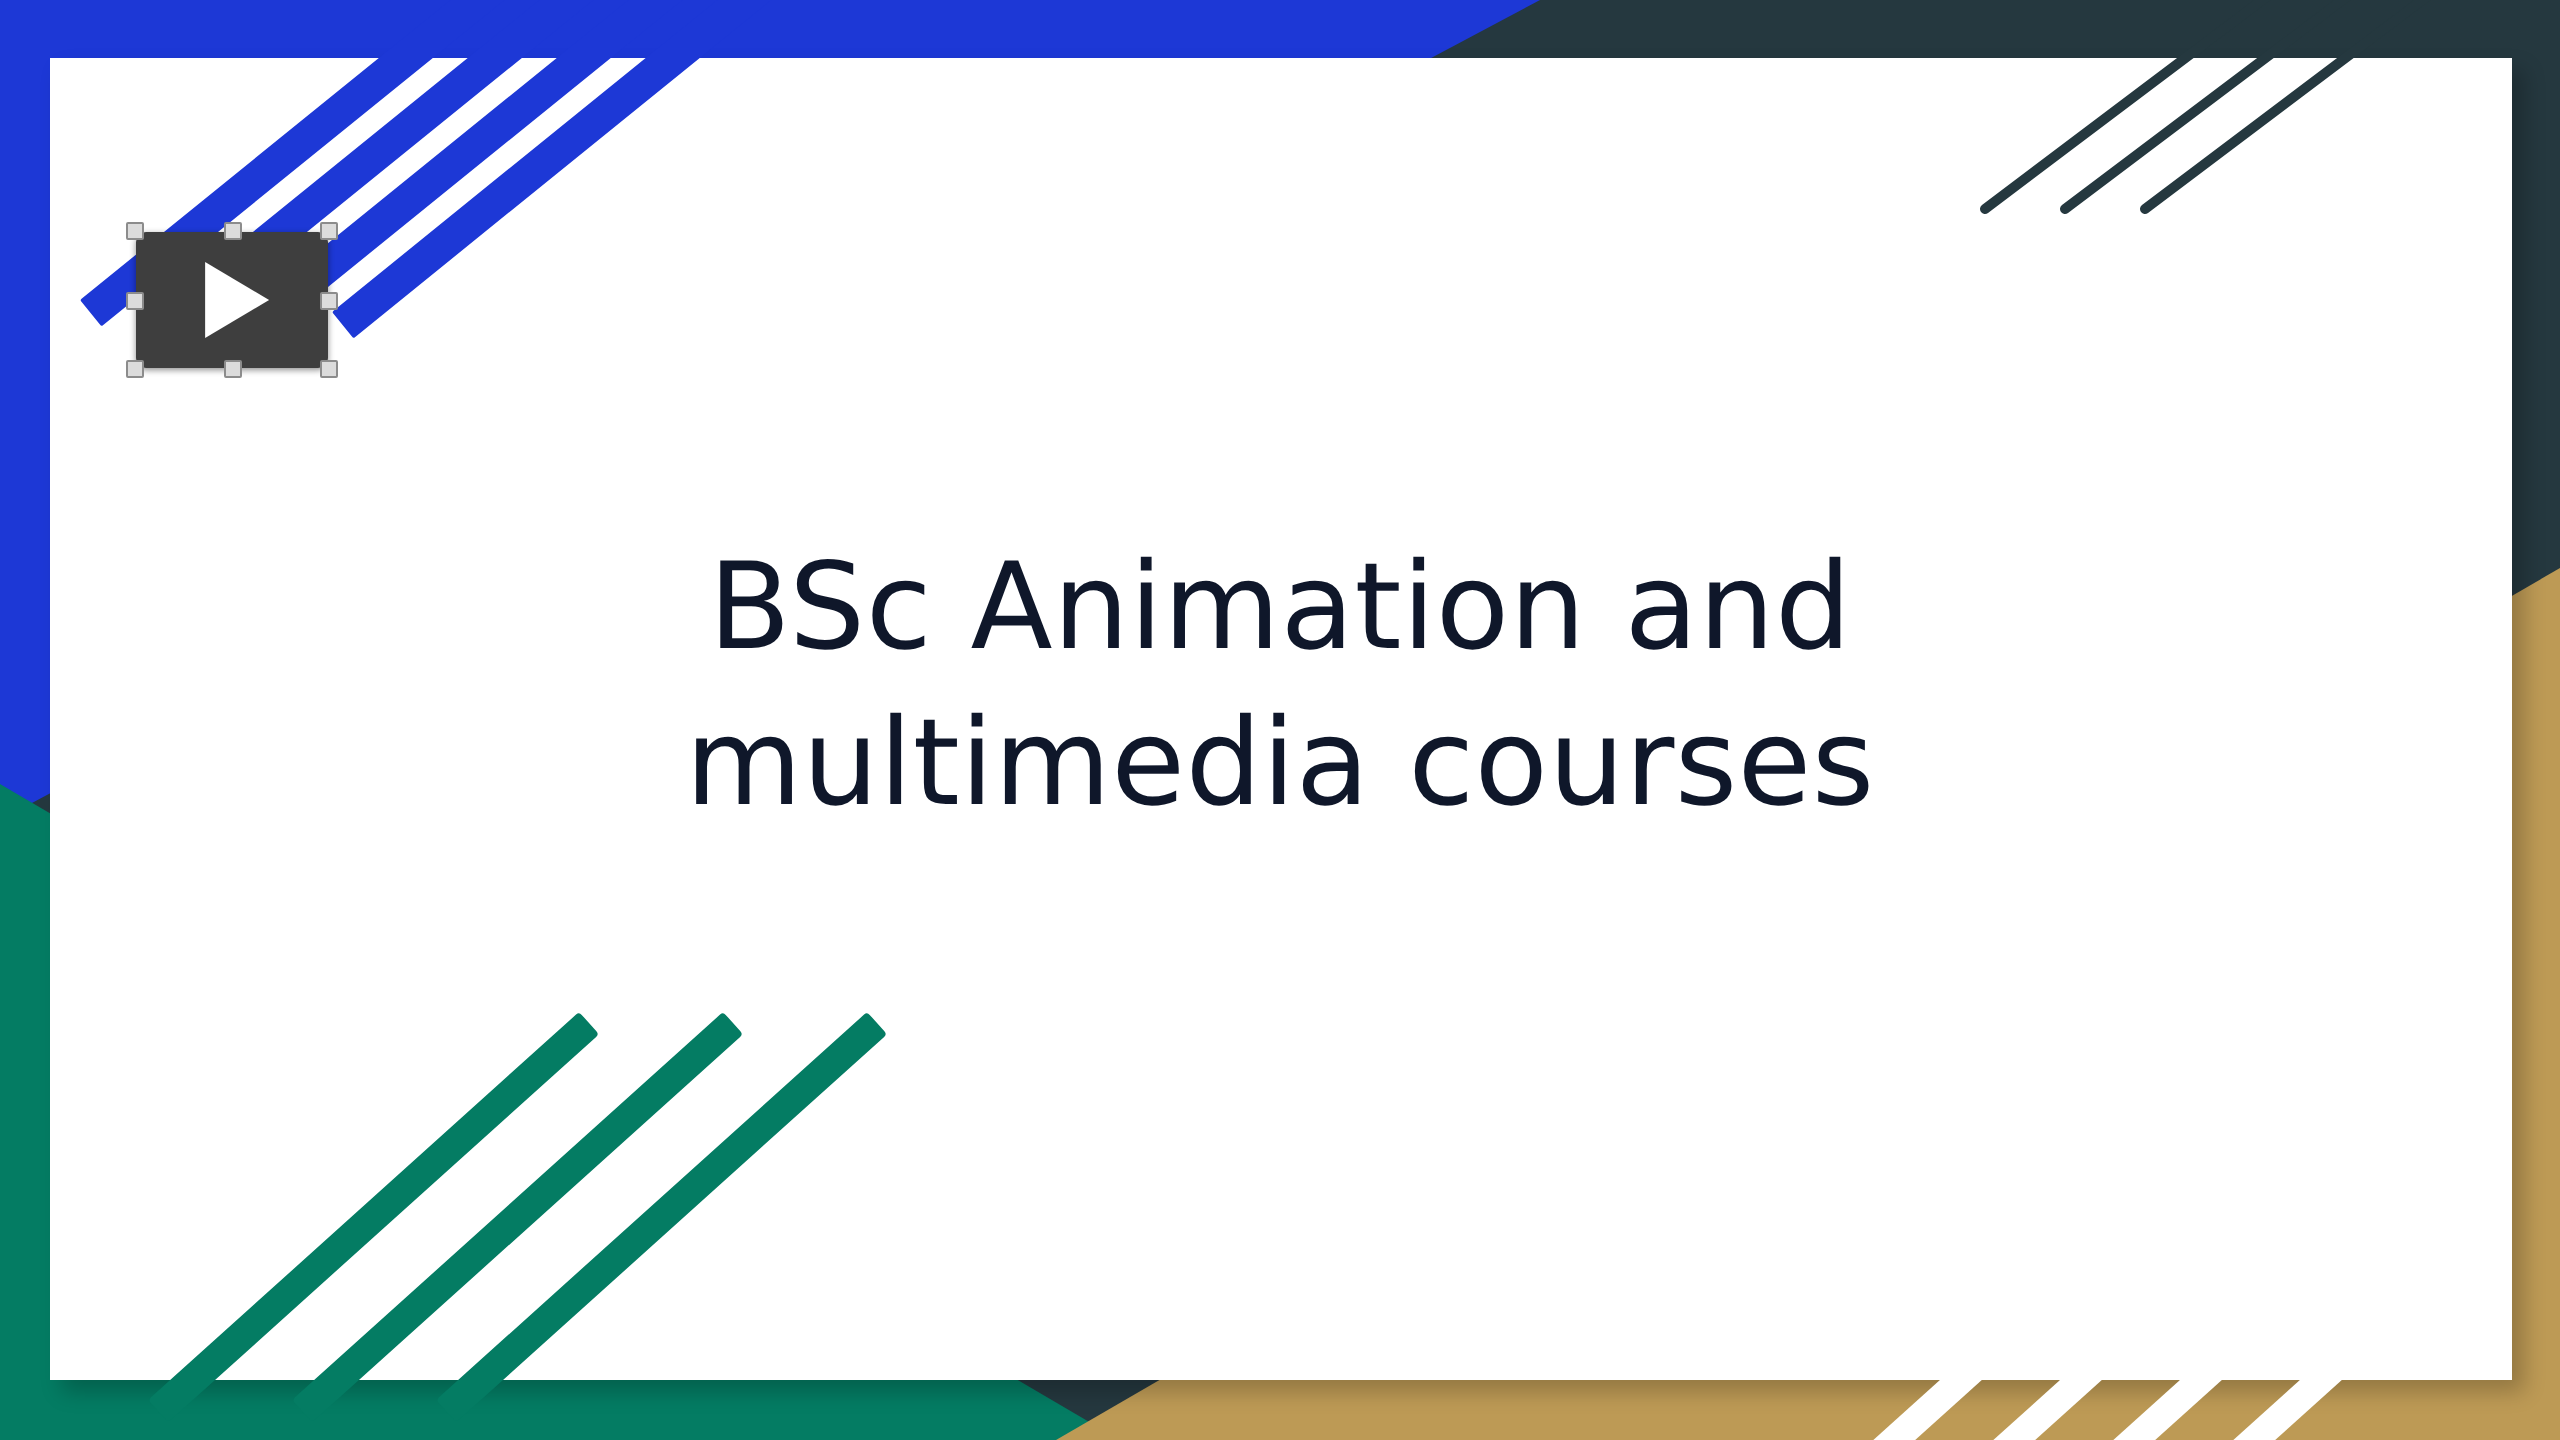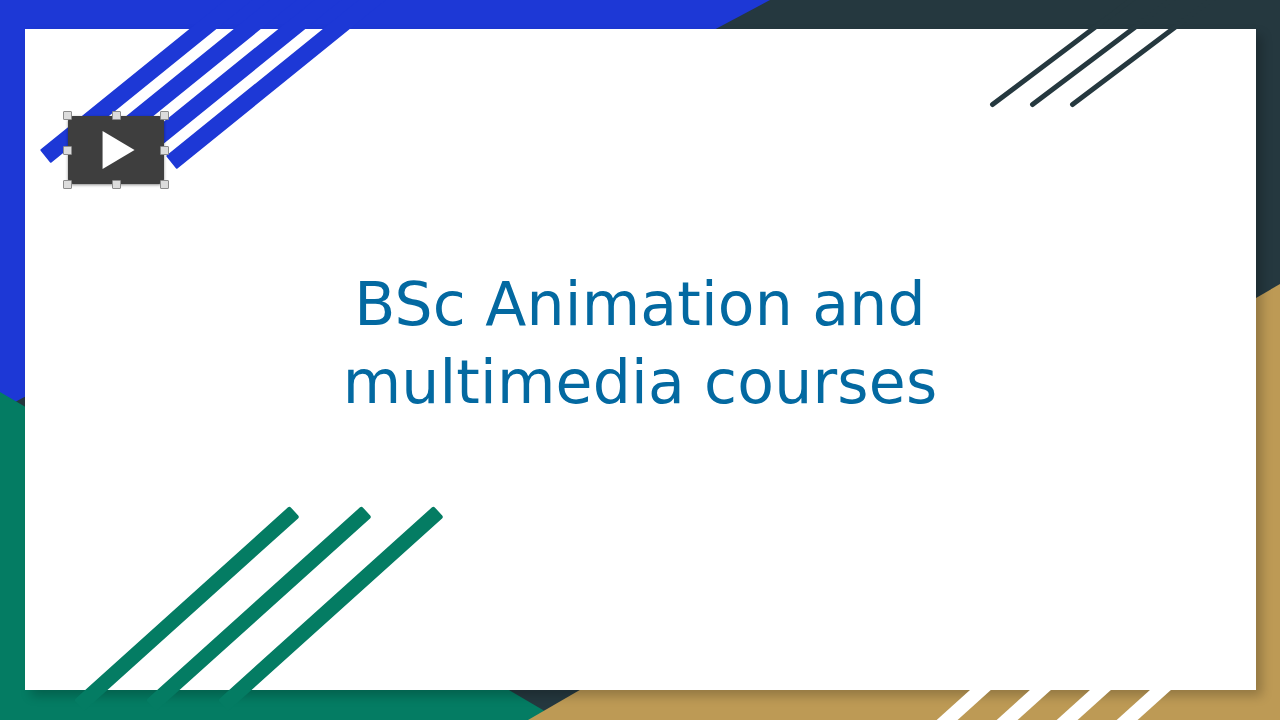--- a/index.html
+++ b/index.html
@@ -147,21 +147,21 @@
     top: 265px;
     width: 960px;
     text-align: center;
     z-index: 8;
   }
   .title-text {
     font-family: "DejaVu Sans", sans-serif;
     font-size: 60px;
     font-weight: 400;
     line-height: 1.30;
-    color: #0369a1;
+    color: #0f172a;
     letter-spacing: 0.2px;
     white-space: pre-line;
   }
 
   
   .video-obj {
     position: absolute;
     left: 68px;
     top: 116px;
     width: 96px;

